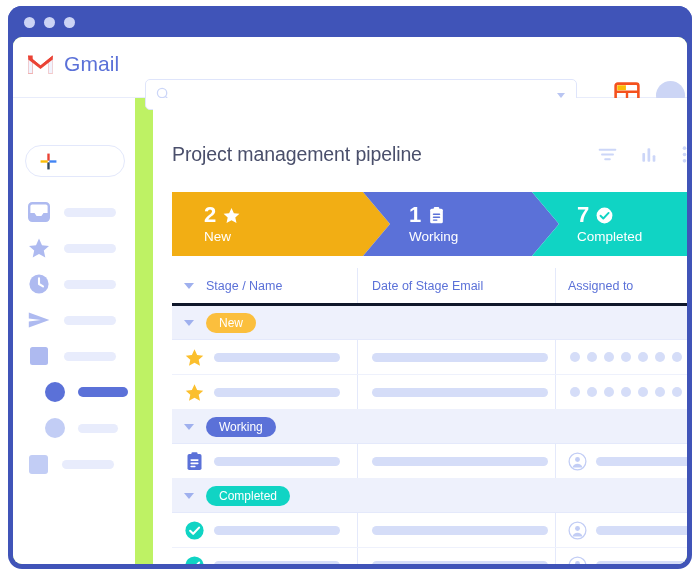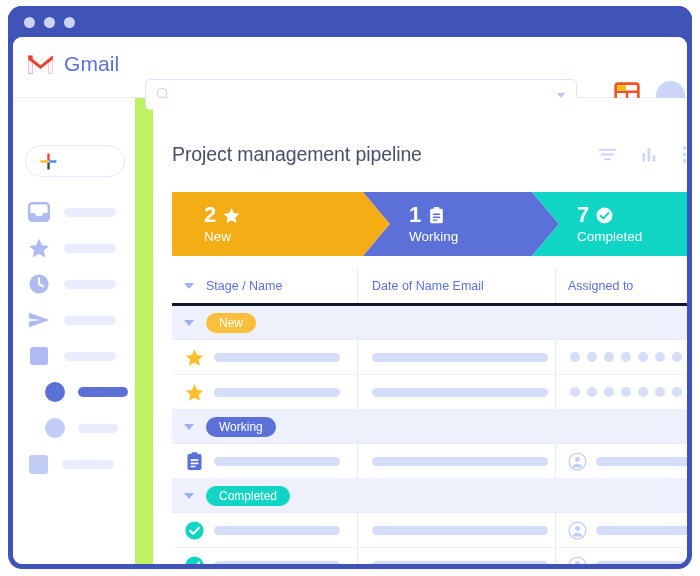--- a/index.html
+++ b/index.html
@@ -534,21 +534,21 @@
       </div>
 
       <div id="table">
 
         <div class="table-row header-row">
           <div class="cell-stage">
             <div class="caret-icon"></div>
             <span class="col-header-text">Stage / Name</span>
           </div>
           <div class="cell-date">
-            <span class="col-header-text">Date of Name Email</span>
+            <span class="col-header-text">Date of Stage Email</span>
           </div>
           <div class="cell-assigned">
             <span class="col-header-text">Assigned to</span>
           </div>
         </div>
 
         <div class="table-row group-row">
           <div class="cell-stage">
             <div class="caret-icon"></div>
             <span class="group-pill" style="background:#fbbf3d">New</span>

